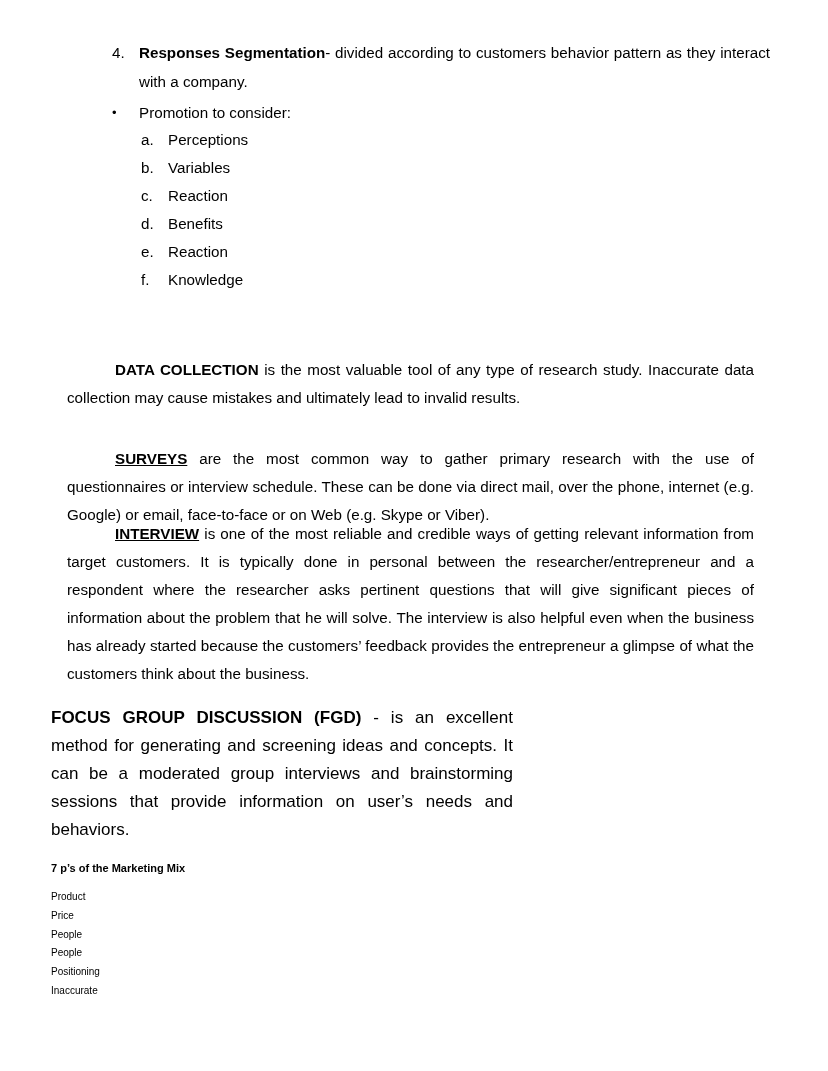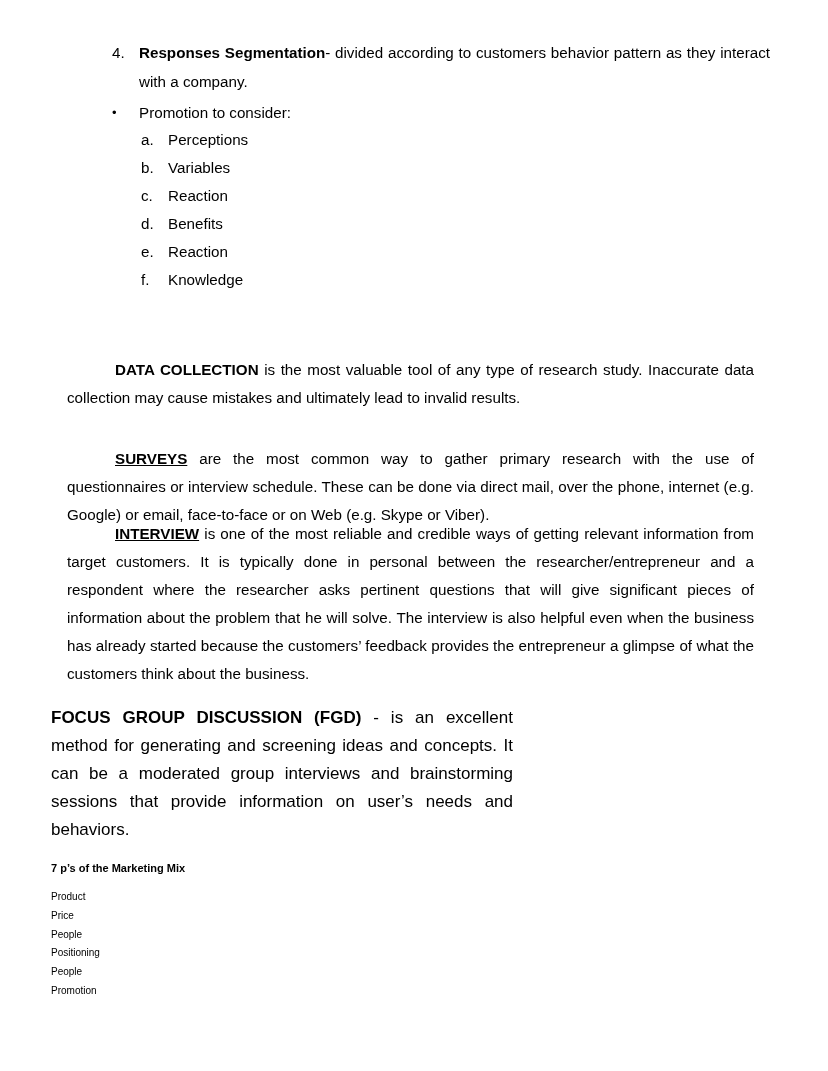--- a/index.html
+++ b/index.html
@@ -210,19 +210,19 @@
   <div class="fgd-col">
     <p><span class="kw-bold">FOCUS GROUP DISCUSSION (FGD)</span><span> - is an excellent method for generating and screening ideas and concepts.  It can be a moderated group interviews and brainstorming sessions that provide information on user’s needs and behaviors.</span></p>
   </div>
 
   <div class="mix-section">
     <div class="mix-title">7 p’s of the Marketing Mix</div>
     <ul class="mix-list">
       <li>Product</li>
       <li>Price</li>
       <li>People</li>
+      <li>People</li>
       <li>Positioning</li>
-      <li>People</li>
-      <li>Promotion</li>
+      <li>Inaccurate</li>
     </ul>
   </div>
 
 </div>
 
 </body></html>

